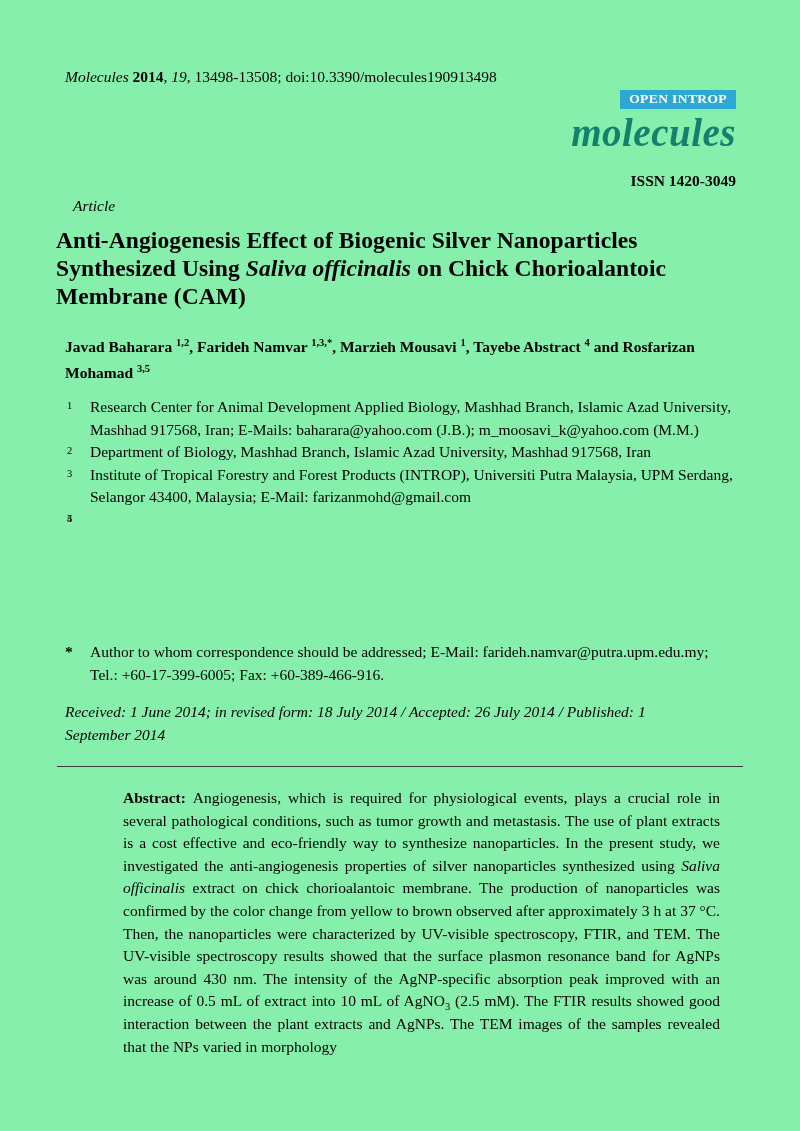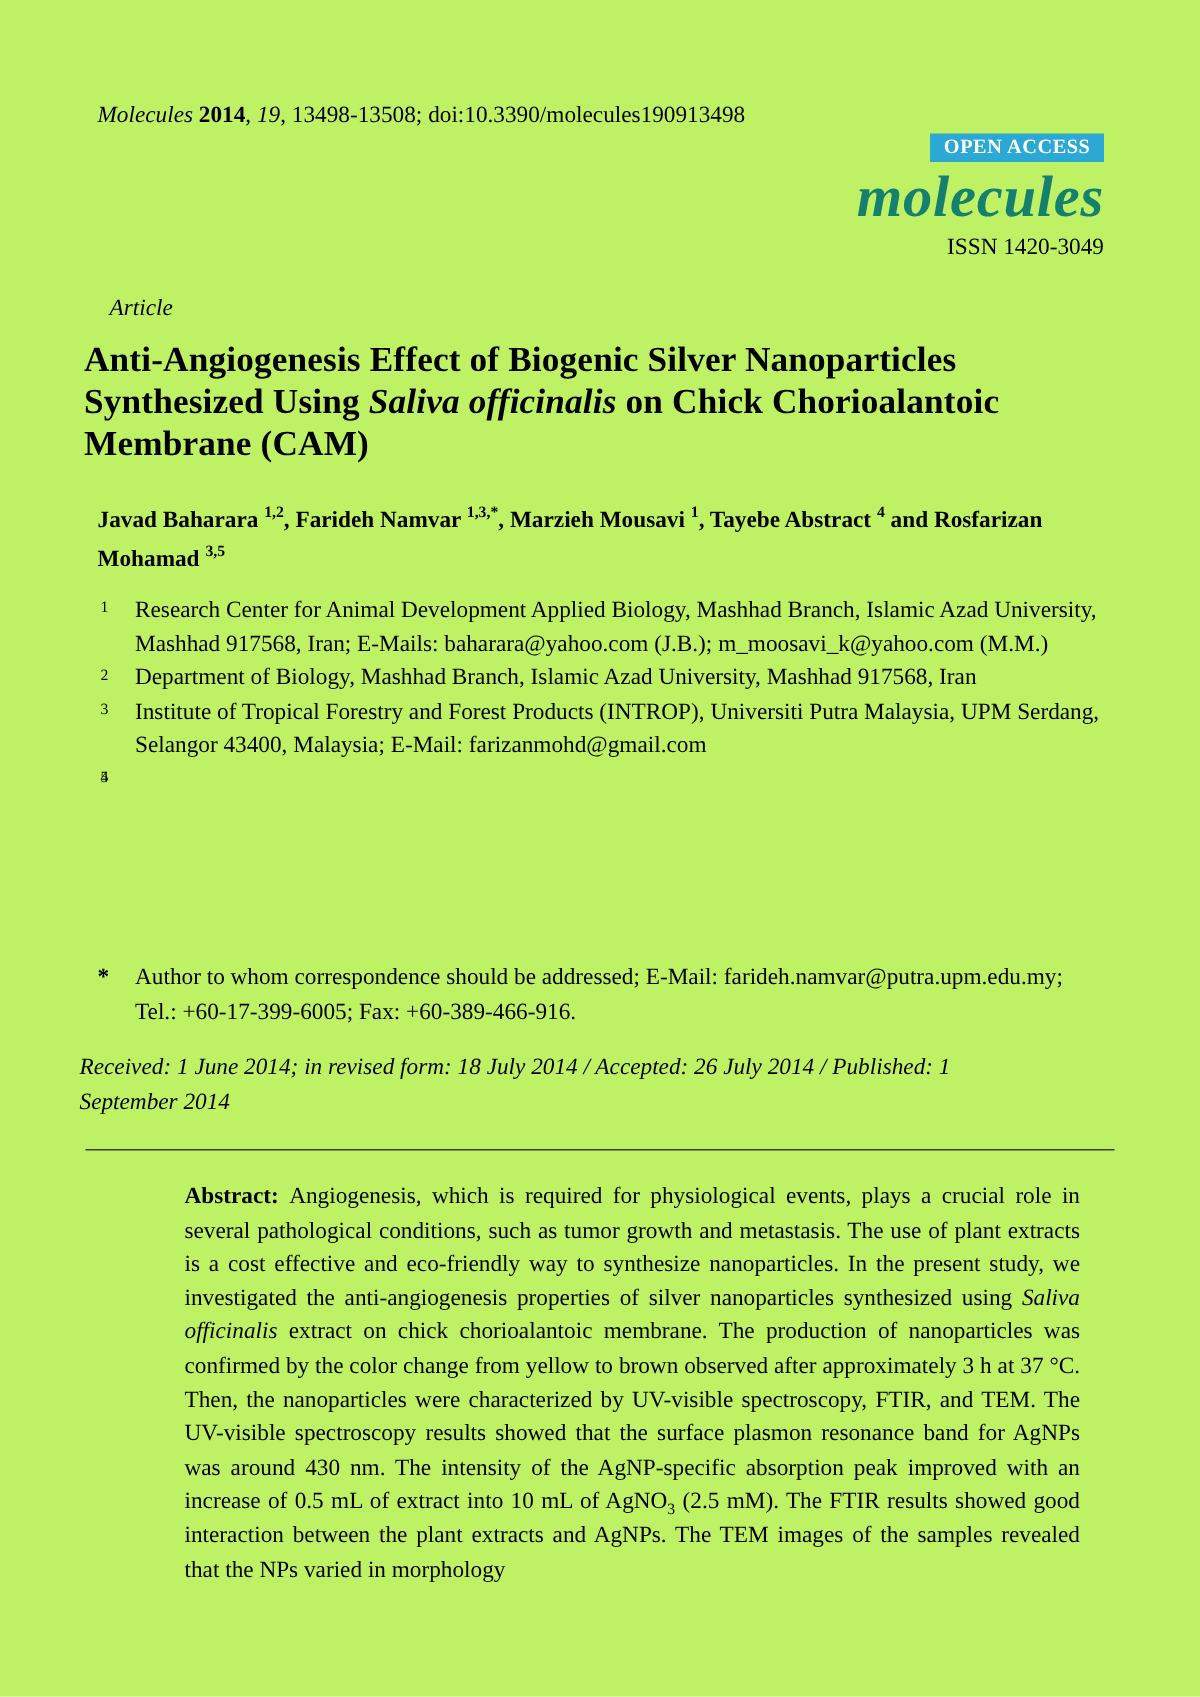--- a/index.html
+++ b/index.html
@@ -1,60 +1,60 @@
 <!DOCTYPE html>
 <html style="--oa-bg: #2BA9D4; --logo-color: #16806F;"><head>
 <meta charset="utf-8">
 <style>
   html,body{margin:0;padding:0;background:#ffffff;}
   body{width:800px;height:1131px;font-family:"Liberation Serif",serif;color:#000;position:relative;overflow:hidden;}
-  .page{position:absolute;inset:0;background:#bef264;}
+  .page{position:absolute;inset:0;background:#86efac;}
 
   .citation{position:absolute;top:68px;left:65px;width:600px;font-size:15.5px;line-height:18px;}
 
   .header-right{position:absolute;top:89px;right:64px;text-align:right;}
   .open-access{display:inline-block;background:var(--oa-bg,#2BA9D4);color:#fff;font-weight:bold;font-size:13.5px;line-height:18px;padding:0 9px 1px 9px;letter-spacing:0.4px;}
   .logo{color:var(--logo-color,#16806F);font-size:39px;font-weight:bold;font-style:italic;line-height:42px;margin-top:3px;letter-spacing:0.5px;}
-  .issn{font-weight:normal;font-size:15.5px;line-height:18px;margin-top:3px;}
+  .issn{font-weight:bold;font-size:15.5px;line-height:18px;margin-top:18px;}
   .journal-url{font-size:15.5px;line-height:18px;margin-top:3px;}
 
   .article-type{position:absolute;top:197px;left:73px;font-style:italic;font-size:15.5px;}
 
   .title{position:absolute;top:226px;left:56px;width:672px;font-size:23.5px;font-weight:bold;line-height:28px;letter-spacing:0.1px;}
 
   .authors{position:absolute;top:334px;left:65px;width:672px;font-weight:bold;font-size:15.5px;line-height:26px;}
 
   .affiliations{position:absolute;top:396px;left:65px;width:672px;font-size:15.5px;line-height:22.5px;}
   .aff{position:relative;padding-left:25px;}
   .aff-marker{position:absolute;left:2px;top:-1px;font-size:10.5px;}
 
   .correspondence{position:absolute;top:641px;left:65px;width:674px;font-size:15.5px;line-height:22.5px;}
   .corr-body{position:relative;padding-left:25px;}
   .corr-marker{position:absolute;left:0;top:0;font-size:15.5px;font-weight:bold;}
 
-  .dates{position:absolute;top:700px;left:53px;width:640px;font-style:italic;font-size:15.5px;line-height:23px;}
+  .dates{position:absolute;top:700px;left:65px;width:640px;font-style:italic;font-size:15.5px;line-height:23px;}
 
   .rule{position:absolute;top:766px;left:57px;width:686px;border:0;border-top:1.6px solid #3c3c3c;margin:0;}
 
   .abstract{position:absolute;top:787px;left:123px;width:597px;font-size:15.5px;line-height:22.6px;text-align:justify;}
 
   sup{font-size:10.5px;line-height:0;vertical-align:super;}
   sub{font-size:10.5px;line-height:0;vertical-align:sub;}
   .seg-i{font-style:italic;}
   .seg-b{font-weight:bold;}
 </style>
 </head>
 <body>
 
 <div class="page">
 
   <div class="citation"><span class="seg-i">Molecules</span><span> </span><span class="seg-b">2014</span><span>, </span><span class="seg-i">19</span><span>, 13498-13508; doi:10.3390/molecules190913498</span></div>
 
   <div class="header-right">
-    <span class="open-access">OPEN ACCESS</span>
+    <span class="open-access">OPEN INTROP</span>
     <div class="logo">molecules</div>
     <div class="issn">ISSN 1420-3049</div>
   </div>
 
   <div class="article-type">Article</div>
 
   <h1 class="title" style="margin:0;"><span>Anti-Angiogenesis Effect of Biogenic Silver Nanoparticles Synthesized Using </span><span class="seg-i">Saliva officinalis</span><span> on Chick Chorioalantoic Membrane (CAM)</span></h1>
 
   <div class="authors"><span>Javad Baharara </span><sup>1,2</sup><span>, Farideh Namvar </span><sup>1,3,*</sup><span>, Marzieh Mousavi </span><sup>1</sup><span>, Tayebe Abstract </span><sup>4</sup><span> and Rosfarizan Mohamad </span><sup>3,5</sup></div>
 

